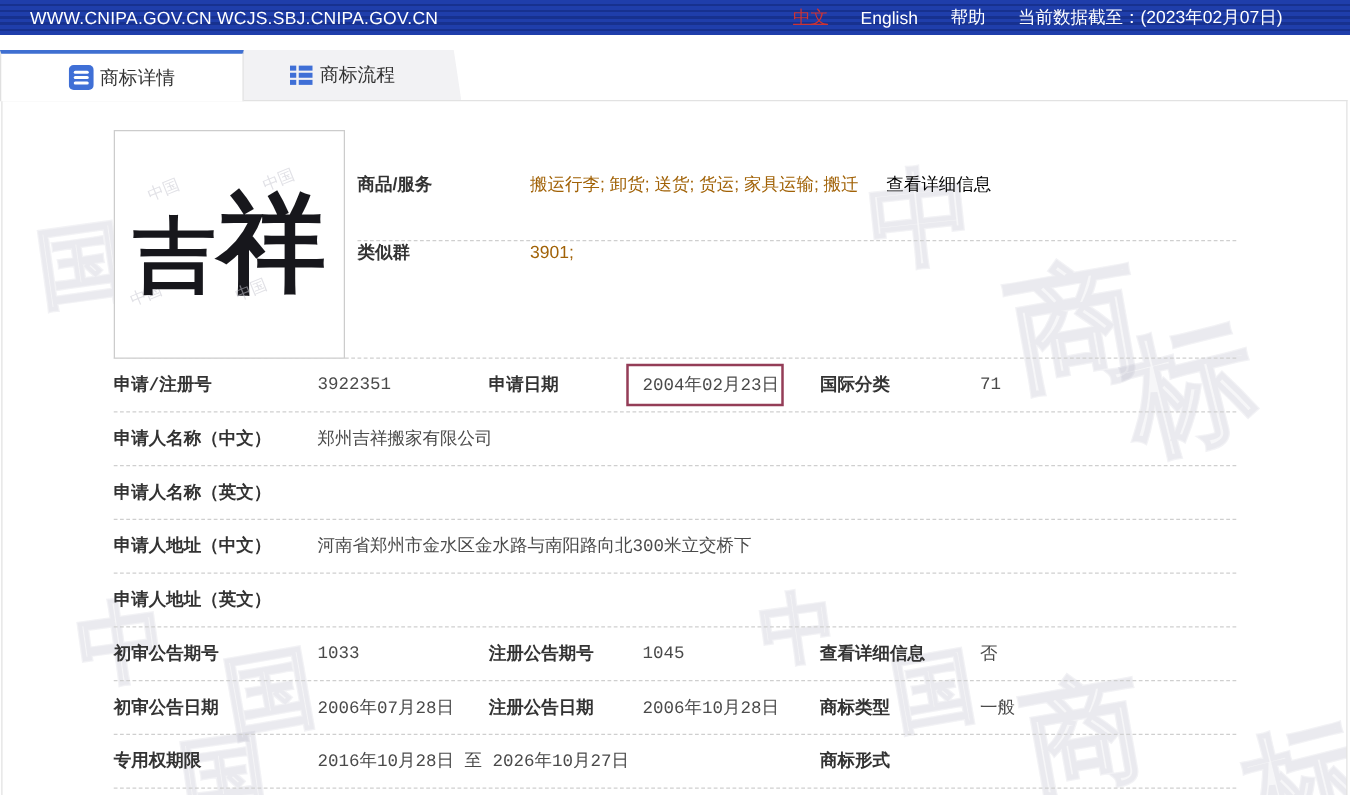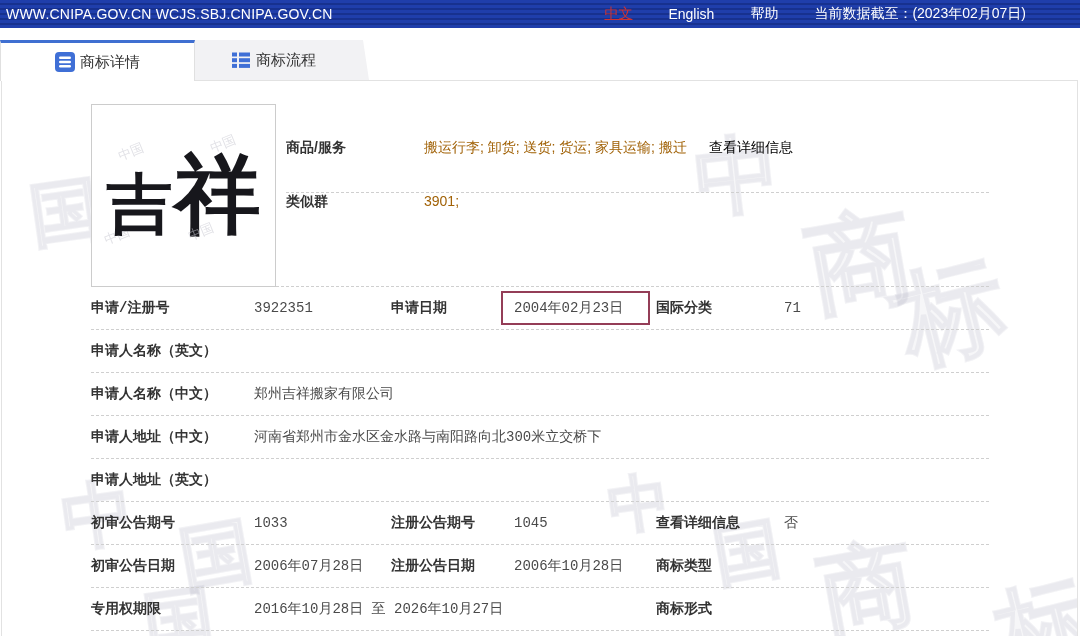--- a/index.html
+++ b/index.html
@@ -4,22 +4,22 @@
 <style>
   * { margin:0; padding:0; box-sizing:border-box; }
   html,body { width:1080px; height:636px; overflow:hidden; background:#fff;
               font-family:"Liberation Sans", sans-serif; }
 
   
   .topbar { position:absolute; left:0; top:0; width:1080px; height:28px;
     background:repeating-linear-gradient(180deg,#1f3eab 0px,#1f3eab 3px,#17318f 3px,#17318f 5px);
     display:flex; align-items:center; justify-content:space-between;
     color:#fff; font-size:14px; }
-  .topbar-left { padding-left:6px; letter-spacing:.2px; white-space:nowrap; }
-  .topbar-right { display:flex; align-items:center; gap:36px; padding-right:54px; white-space:nowrap; }
+  .topbar-left { padding-left:24px; letter-spacing:.2px; white-space:nowrap; }
+  .topbar-right { display:flex; align-items:center; gap:26px; padding-right:54px; white-space:nowrap; }
   .lang-zh { color:#cc3333; text-decoration:underline; cursor:pointer; }
   .top-link { color:#fff; cursor:pointer; }
 
   
   .tabbar { position:absolute; left:0; top:28px; width:1080px; height:52px; background:#fff; z-index:3; }
   .tab { position:absolute; top:12px; height:41px; display:flex; align-items:center;
          justify-content:center; gap:5px; font-size:15px; color:#333; cursor:pointer; }
   .tab-active { left:0; width:195px; background:#fff; border-top:3px solid #3f6fd1;
                 border-left:1px solid #e0e0e0; border-right:1px solid #e0e0e0; z-index:4; }
   .tab-inactive { left:178px; width:191px; height:40px; background:#f2f2f4;
@@ -59,21 +59,21 @@
 
   
   .drow { height:43px; display:grid;
           grid-template-columns:163px 137px 123px 142px 128px auto;
           align-items:center; border-bottom:1px dashed #cfcfcf;font-family:Liberation Mono, monospace; }
   .lbl { font-weight:700; color:#333; font-size:14px; white-space:nowrap; }
   .val { color:#4a4a4a; font-size:14px; white-space:nowrap; }
   .span-wide  { grid-column:2 / -1; }
   .span-three { grid-column:2 / 5; }
   .col5 { grid-column:5; }
-  .hl { display:inline-block; border:2px solid #943d57; padding:6px 25px 6px 11px;
+  .hl { display:inline-block; border:2px solid #943d57; padding:6px 2px 6px 11px;
         margin-left:-13px; color:#4a4a4a; font-size:14px; }
 </style>
 </head>
 <body>
 
 <div class="topbar">
   <div class="topbar-left">WWW.CNIPA.GOV.CN WCJS.SBJ.CNIPA.GOV.CN</div>
   <div class="topbar-right">
     <span class="lang-zh">中文</span>
     <span class="top-link">English</span>
@@ -148,27 +148,27 @@
     <div class="drow">
       <span class="lbl">申请/注册号</span>
       <span class="val">3922351</span>
       <span class="lbl">申请日期</span>
       <span class="val"><span class="hl">2004年02月23日</span></span>
       <span class="lbl">国际分类</span>
       <span class="val">71</span>
     </div>
 
     <div class="drow">
+      <span class="lbl">申请人名称（中文）</span>
+      <span class="val span-wide">郑州吉祥搬家有限公司</span>
+    </div>
+
+    <div class="drow">
       <span class="lbl">申请人名称（英文）</span>
       <span class="val span-wide"></span>
-    </div>
-
-    <div class="drow">
-      <span class="lbl">申请人名称（中文）</span>
-      <span class="val span-wide">郑州吉祥搬家有限公司</span>
     </div>
 
     <div class="drow">
       <span class="lbl">申请人地址（中文）</span>
       <span class="val span-wide">河南省郑州市金水区金水路与南阳路向北300米立交桥下</span>
     </div>
 
     <div class="drow">
       <span class="lbl">申请人地址（英文）</span>
       <span class="val span-wide"></span>
@@ -182,20 +182,21 @@
       <span class="lbl">查看详细信息</span>
       <span class="val">否</span>
     </div>
 
     <div class="drow">
       <span class="lbl">初审公告日期</span>
       <span class="val">2006年07月28日</span>
       <span class="lbl">注册公告日期</span>
       <span class="val">2006年10月28日</span>
       <span class="lbl">商标类型</span>
+      <span class="val">一般</span>
     </div>
 
     <div class="drow">
       <span class="lbl">专用权期限</span>
       <span class="val span-three">2016年10月28日 至 2026年10月27日</span>
       <span class="lbl col5">商标形式</span>
       <span class="val"></span>
     </div>
 
   </div>

